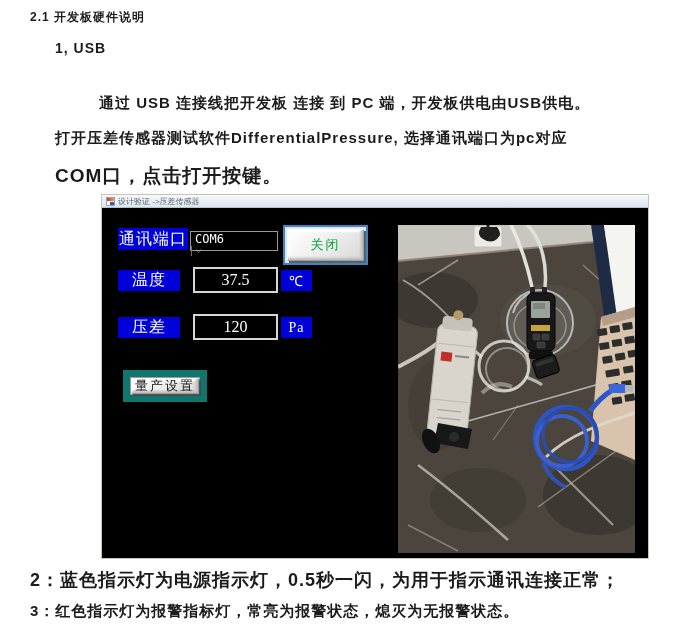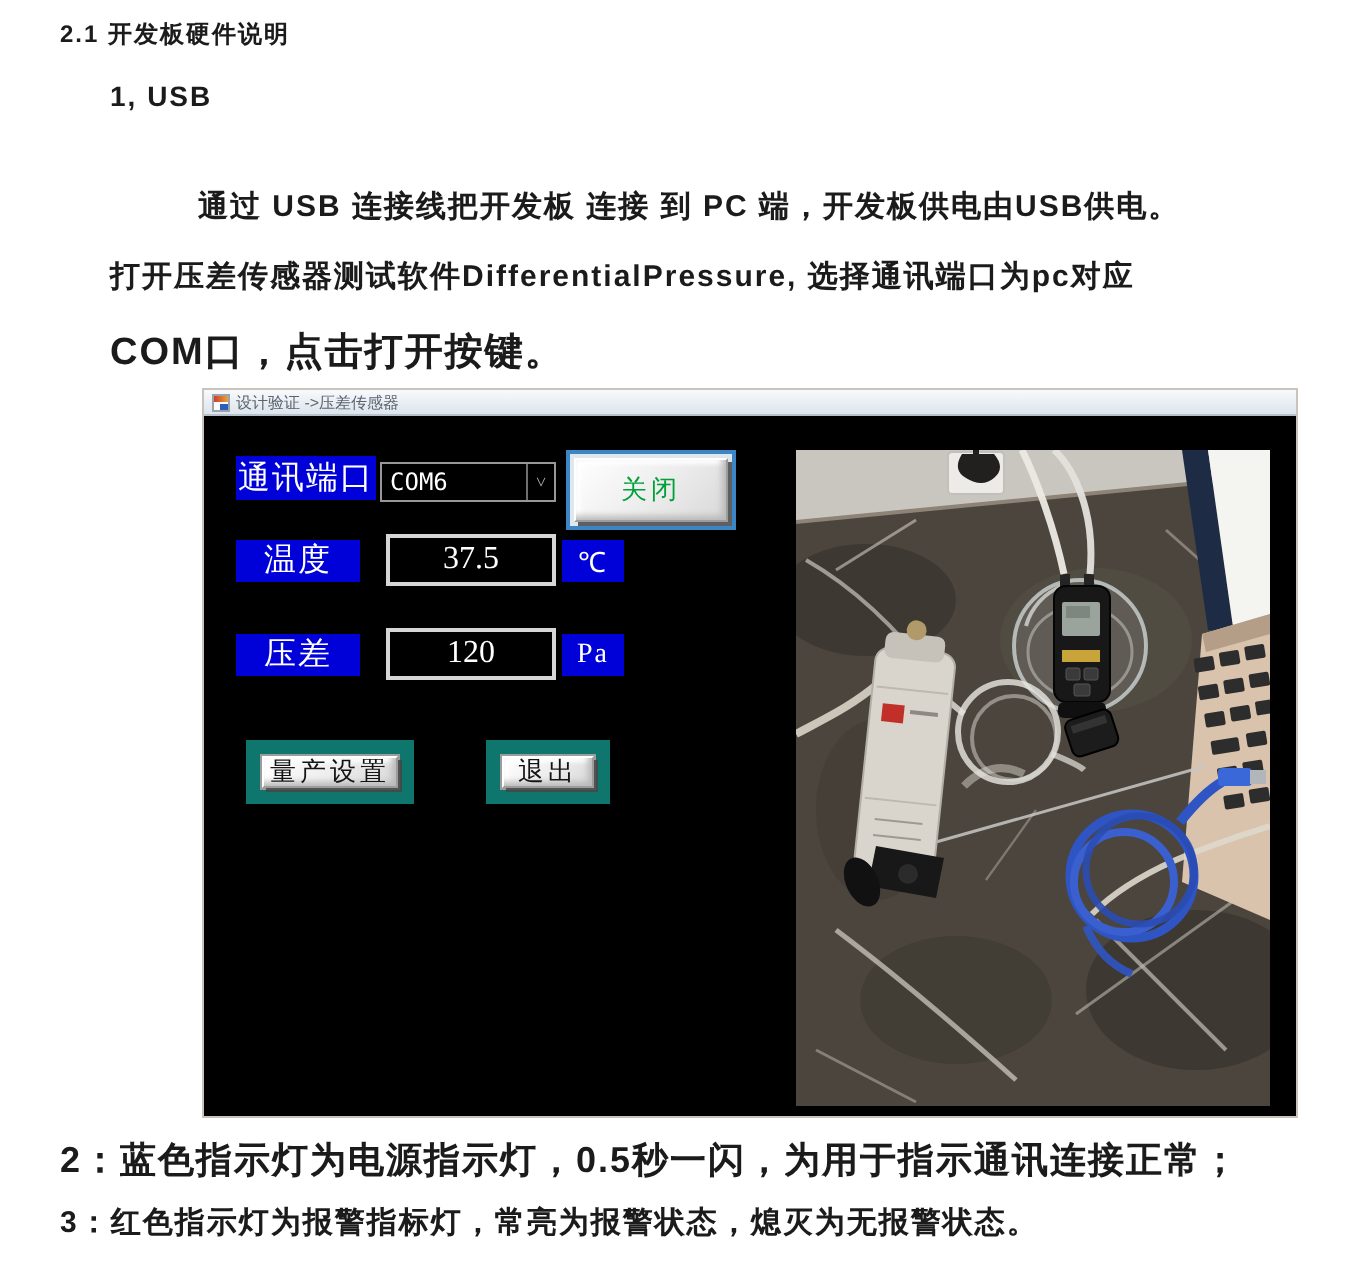--- a/index.html
+++ b/index.html
@@ -77,42 +77,39 @@
 
   <div class="title-bar">
     <span class="app-icon"></span>
     <span class="title-text">设计验证 -&gt;压差传感器</span>
   </div>
 
   <div class="client">
 
     <div class="abs blue-label" style="left:16px; top:20px; width:70px; height:22px;">通讯端口</div>
 
-    <div class="abs combo" style="left:88px; top:23px; width:88px; height:20px;">
+    <div class="abs combo" style="left:88px; top:23px; width:88px; height:20px;flex-direction:column;">
       <span class="combo-text">COM6</span>
       <span class="combo-arrow">˅</span>
     </div>
 
     <div class="abs close-wrap" style="left:181px; top:17px; width:85px; height:40px;">
       <div class="keycap">关闭</div>
     </div>
 
     <div class="abs blue-label" style="left:16px; top:62px; width:62px; height:21px;">温度</div>
     <div class="abs value-box" style="left:91px; top:59px; width:85px; height:26px;">37.5</div>
     <div class="abs blue-label" style="left:179px; top:62px; width:31px; height:21px; font-size:14px;">℃</div>
 
     <div class="abs blue-label" style="left:16px; top:109px; width:62px; height:21px;">压差</div>
     <div class="abs value-box" style="left:91px; top:106px; width:85px; height:26px;">120</div>
     <div class="abs blue-label" style="left:179px; top:109px; width:31px; height:21px; font-size:14px;">Pa</div>
 
     <div class="abs btn-frame" style="left:21px; top:162px; width:84px; height:32px;">
       <div class="keycap">量产设置</div>
-    </div>
-    <div class="abs btn-frame" style="left:141px; top:162px; width:62px; height:32px;">
-      <div class="keycap">退出</div>
     </div>
 
     <div class="photo">
       <svg width="237" height="328" viewBox="0 0 237 328" xmlns="http://www.w3.org/2000/svg">
 
         <rect width="237" height="328" fill="#4b453d"></rect>
         <ellipse cx="35" cy="75" rx="45" ry="28" fill="#36312b" opacity="0.6"></ellipse>
         <ellipse cx="200" cy="270" rx="55" ry="40" fill="#332e28" opacity="0.55"></ellipse>
         <ellipse cx="80" cy="275" rx="48" ry="32" fill="#3a352e" opacity="0.5"></ellipse>
         <ellipse cx="150" cy="95" rx="48" ry="36" fill="#5f584e" opacity="0.35"></ellipse>

